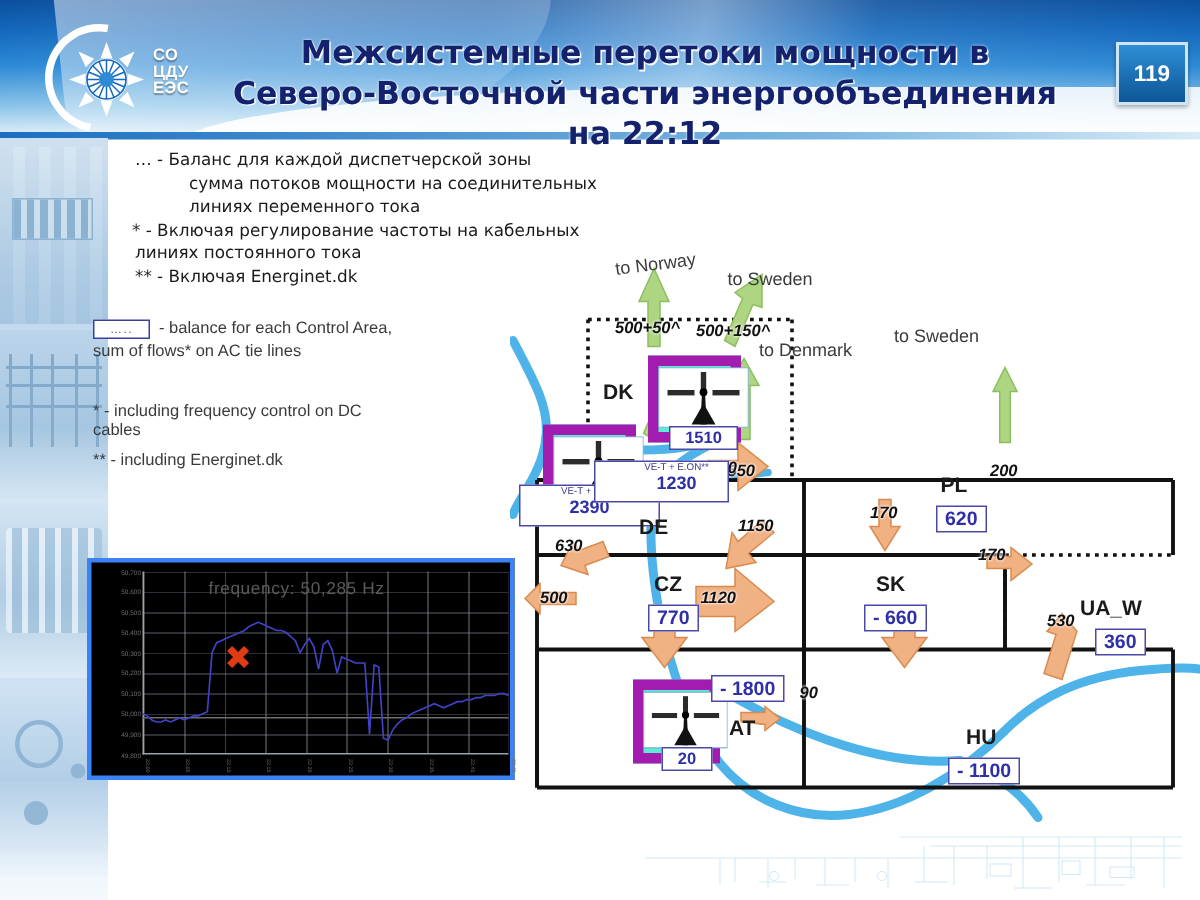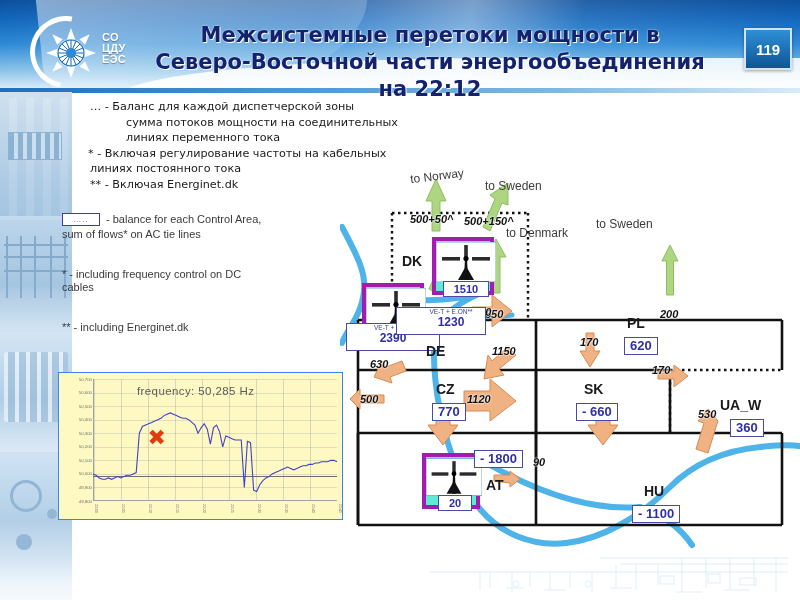--- a/index.html
+++ b/index.html
@@ -150,28 +150,28 @@
   .en-row { display: flex; align-items: center; gap: 6px; }
   .en-swatch {
     display: inline-block; width: 38px; height: 13px;
     border: 1px solid #3b3f9e; background: #ffffff;
     font-size: 8px; color: #555; text-align: center; line-height: 11px;
     letter-spacing: 1px;
   }
   .en-line2 { margin-top: 1px; }
   .en-block2 { margin-top: 26px; }
   .en-block2 .l2 { margin-top: -1px; }
-  .en-block3 { margin-top: 26px; }
+  .en-block3 { margin-top: 6px; }
 
   
   .chart-card {
     position: absolute; left: 58px; top: 372px;
     width: 285px; height: 148px;
-    background: #fef9c3;
-    border: 1px solid #3b82f6;
+    background: #000000;
+    border: 3px solid #3b82f6;
   }
   .chart-plot {
     position: absolute; left: 34px; top: 6px;
     width: 244px; height: 122px;
     border-left: 1px solid #9aa2ab;
     border-bottom: 1px solid #9aa2ab;
     background-image:
       repeating-linear-gradient(90deg, rgba(150,160,172,.38) 0 1px, transparent 1px 27px),
       repeating-linear-gradient(180deg, rgba(150,160,172,.30) 0 1px, transparent 1px 13.55px);
   }
@@ -217,21 +217,21 @@
   .flow-num {
     position: absolute; font-weight: bold; font-size: 11px; color: #111111;
     font-style: italic; font-family: "Liberation Sans", sans-serif;
     text-shadow: 0 0 2px #fff, 0 0 2px #fff;
   }
   .ext-label {
     position: absolute; font-size: 12px; color: #3b3b3b;
     font-family: "Liberation Sans", sans-serif;
   }
   .turbine-box {
-    position: absolute; background: #5eead4; border: 4px solid #a21caf;
+    position: absolute; background: #5eead4; border: 7px solid #a21caf;
   }
   .tb-val {
     position: absolute; border: 1px solid #4a49a8; background: #ffffff;
     color: #2f2fa8; font-weight: bold; font-size: 11px;
     line-height: 14px; height: 16px; padding: 0 4px; text-align: center;
   }
   .pill {
     position: absolute; border: 1px solid #4a49a8; background: #ffffff;
     text-align: center; font-family: "Liberation Sans", sans-serif;
   }

